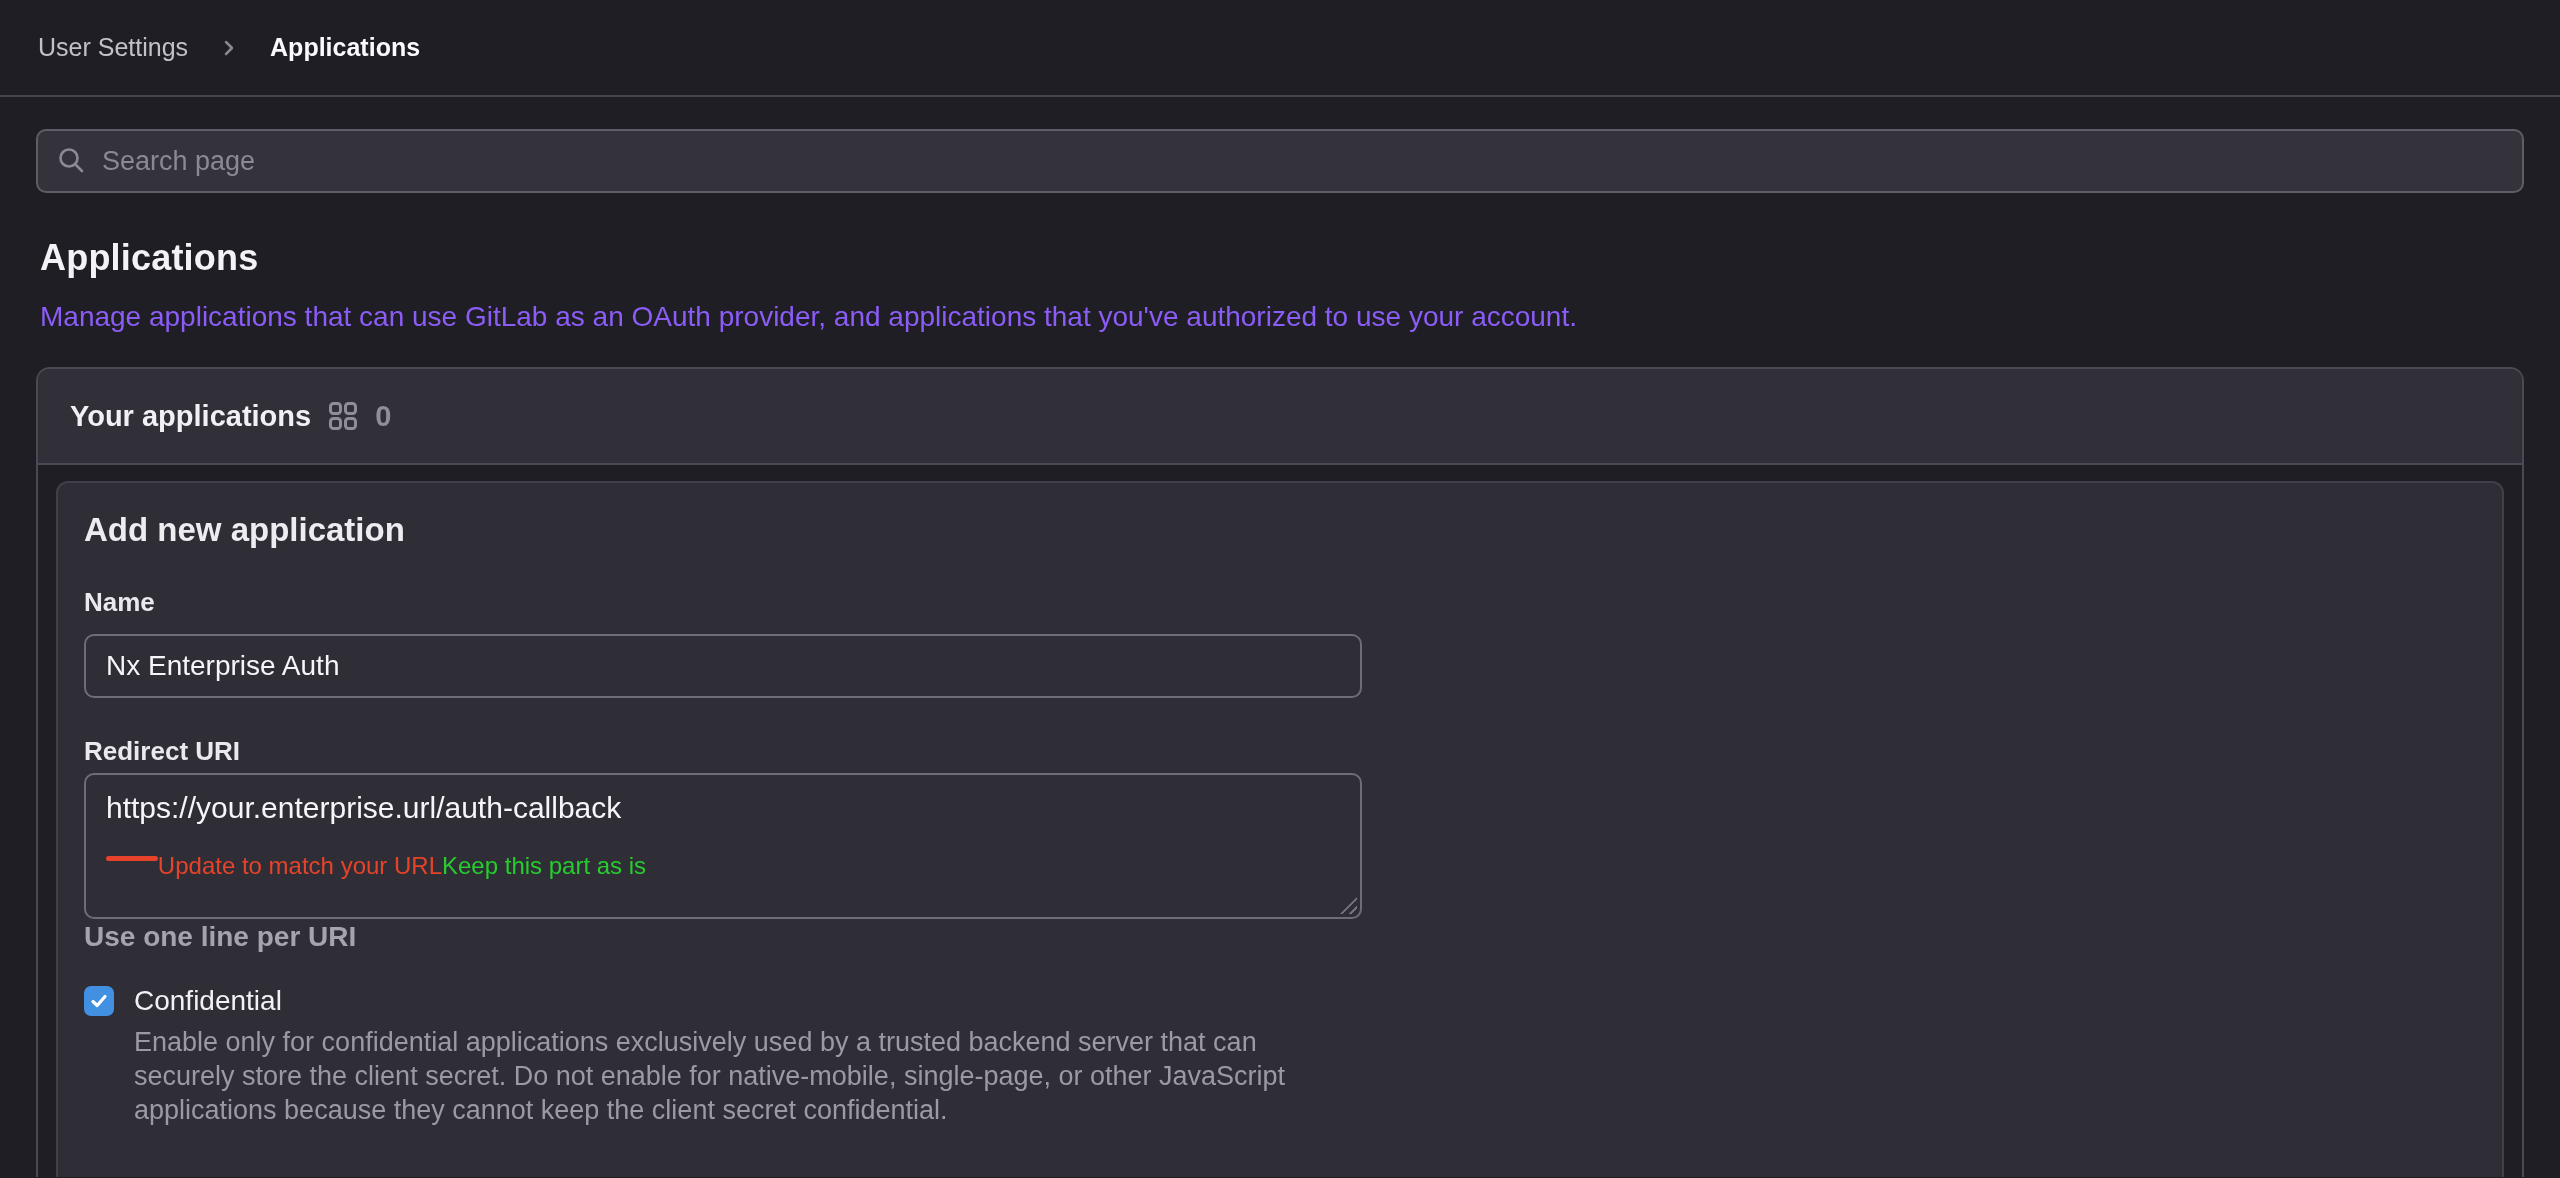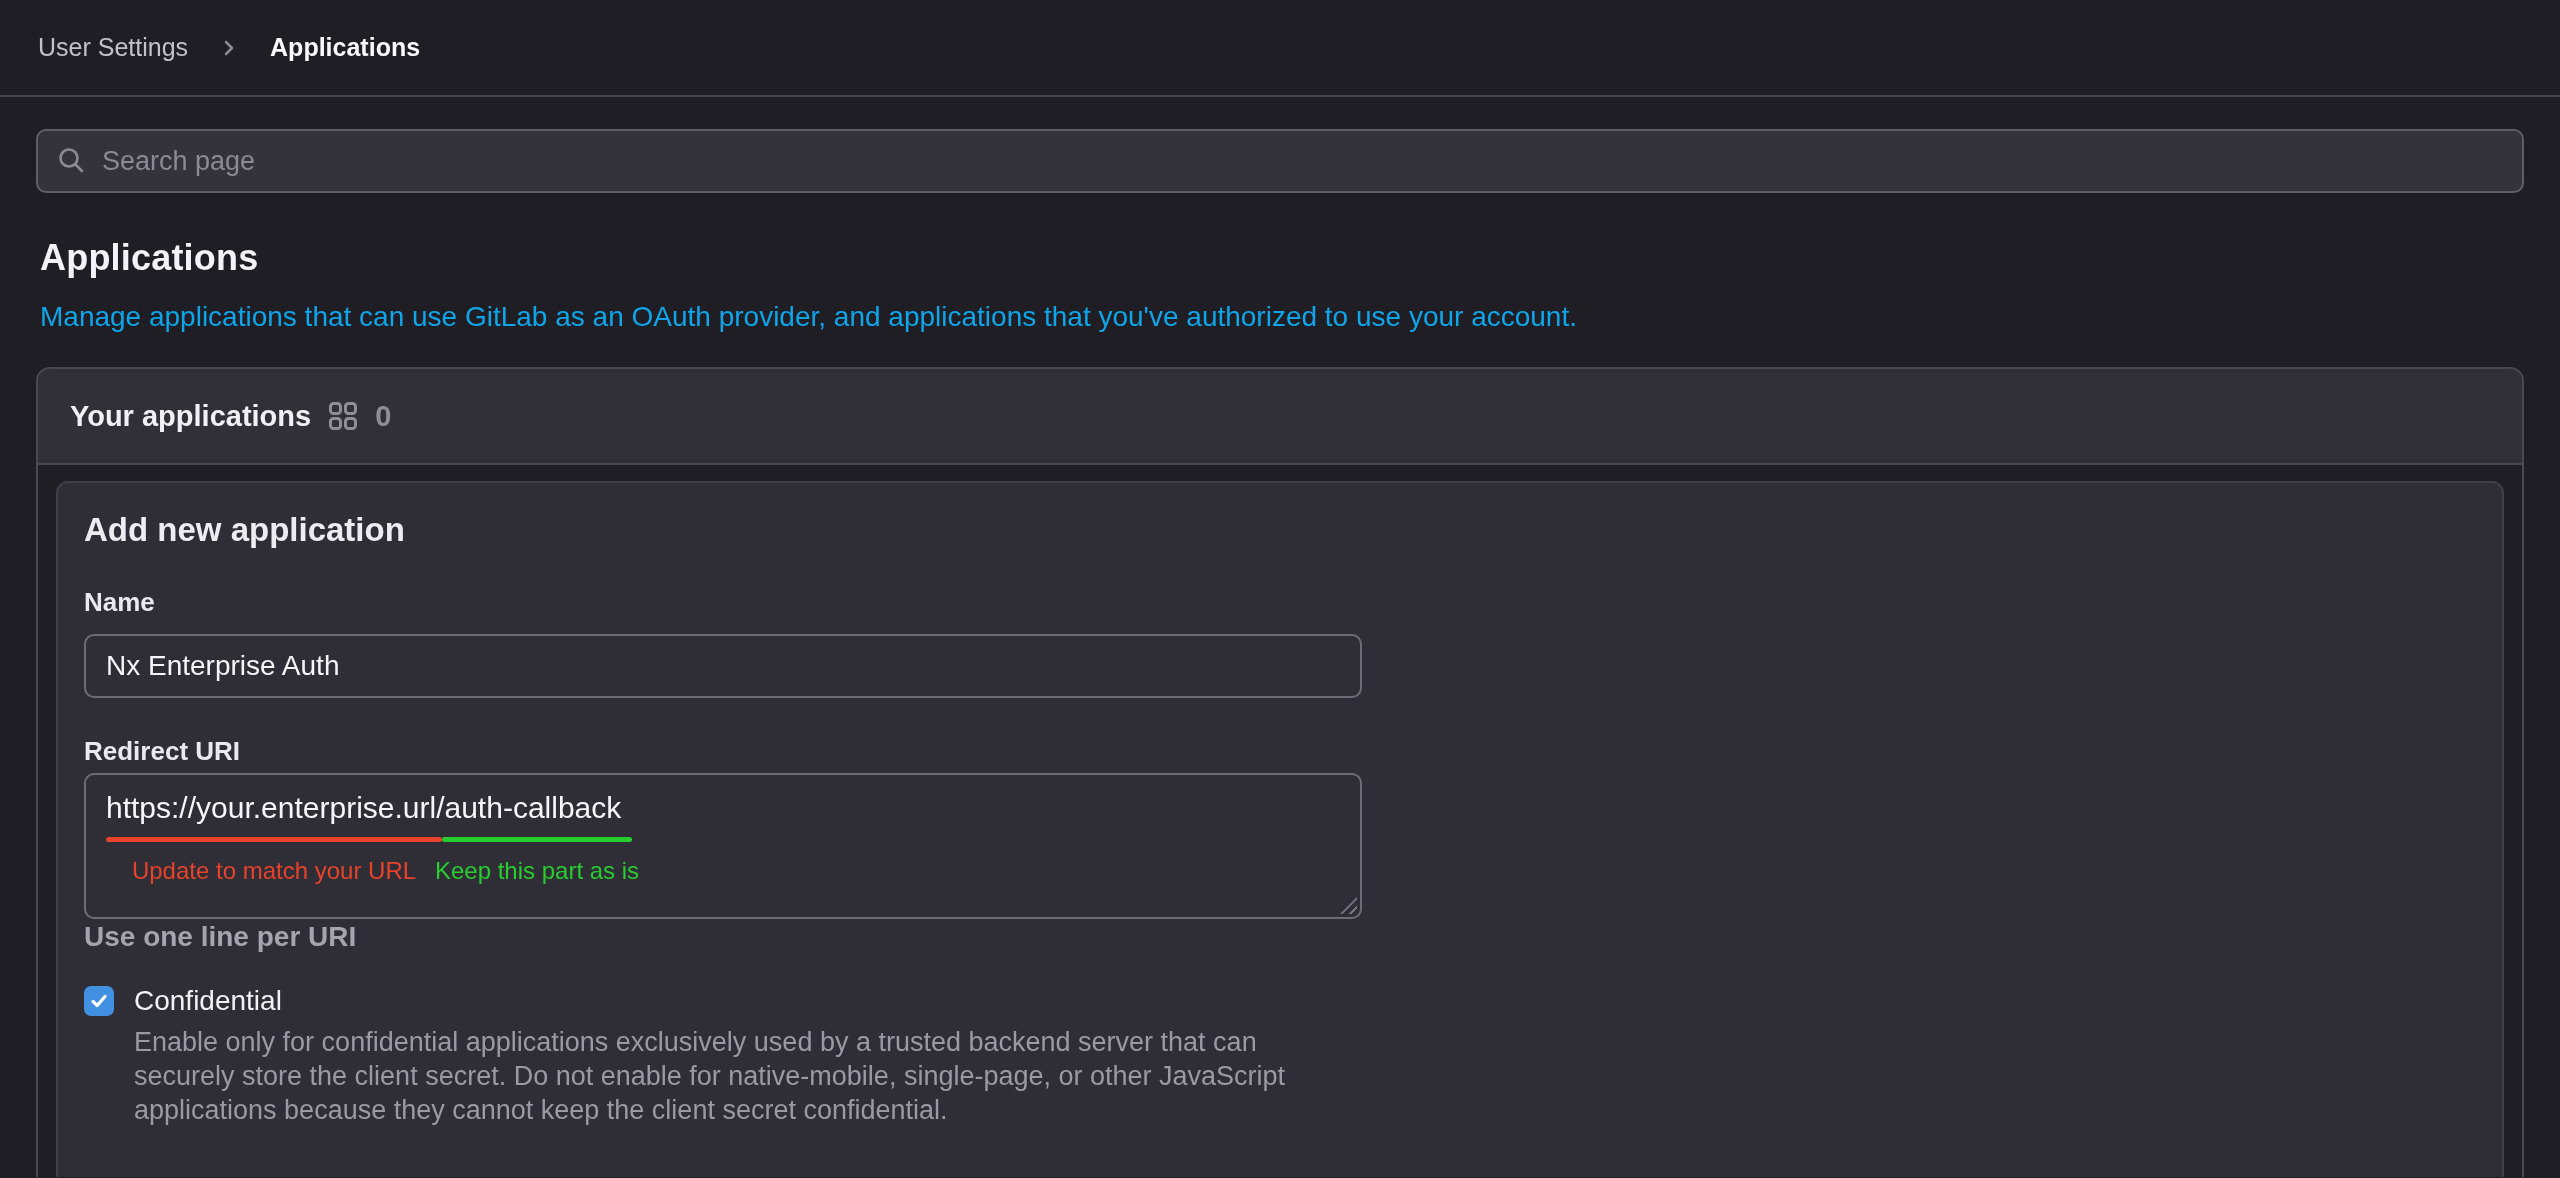--- a/index.html
+++ b/index.html
@@ -34,21 +34,21 @@
     display:flex; align-items:center;
     padding:0 18px; gap:14px;
   }
   .searchbar input {
     flex:1; background:transparent; border:none; outline:none;
     font-family:inherit; font-size:27px; color:#f3f2f6;
   }
   .searchbar input::placeholder { color:#8b8a94; }
 
   .page-title { margin:44px 0 0 4px; font-size:36px; font-weight:700; color:#f3f2f6; letter-spacing:.2px; }
-  .page-desc  { margin:22px 0 0 4px; font-size:28px; color:#0ea5e9; }
+  .page-desc  { margin:22px 0 0 4px; font-size:28px; color:#8b5cf6; }
 
   
   .section {
     margin-top:34px;
     height:810px;
     border:2px solid #4a4954;
     border-bottom:none;
     border-radius:14px 14px 0 0;
     overflow:hidden;
   }
@@ -86,21 +86,21 @@
 
   .textarea {
     position:relative; margin-top:6px;
     width:1278px; height:146px;
     border:2px solid #6e6d77; border-radius:10px;
     padding:16px 20px;
     font-size:30px; color:#f6f5f9;
     cursor:text;
   }
   .annotation { position:absolute; left:20px; top:62px; display:flex; pointer-events:none; }
-  .seg { display:flex; flex-direction:column; align-items:center; }
+  .seg { display:flex; align-items:center; }
   .seg-red   { width:336px; }
   .seg-green { width:190px; }
   .seg .line { height:5px; width:100%; border-radius:3px; }
   .seg-red   .line { background:#e6432a; }
   .seg-green .line { background:#27cd2f; }
   .seg .lbl { margin-top:15px; font-size:24px; white-space:nowrap; }
   .seg-red   .lbl { color:#e6432a; }
   .seg-green .lbl { color:#27cd2f; }
   .resize-handle {
     position:absolute; right:3px; bottom:3px;

